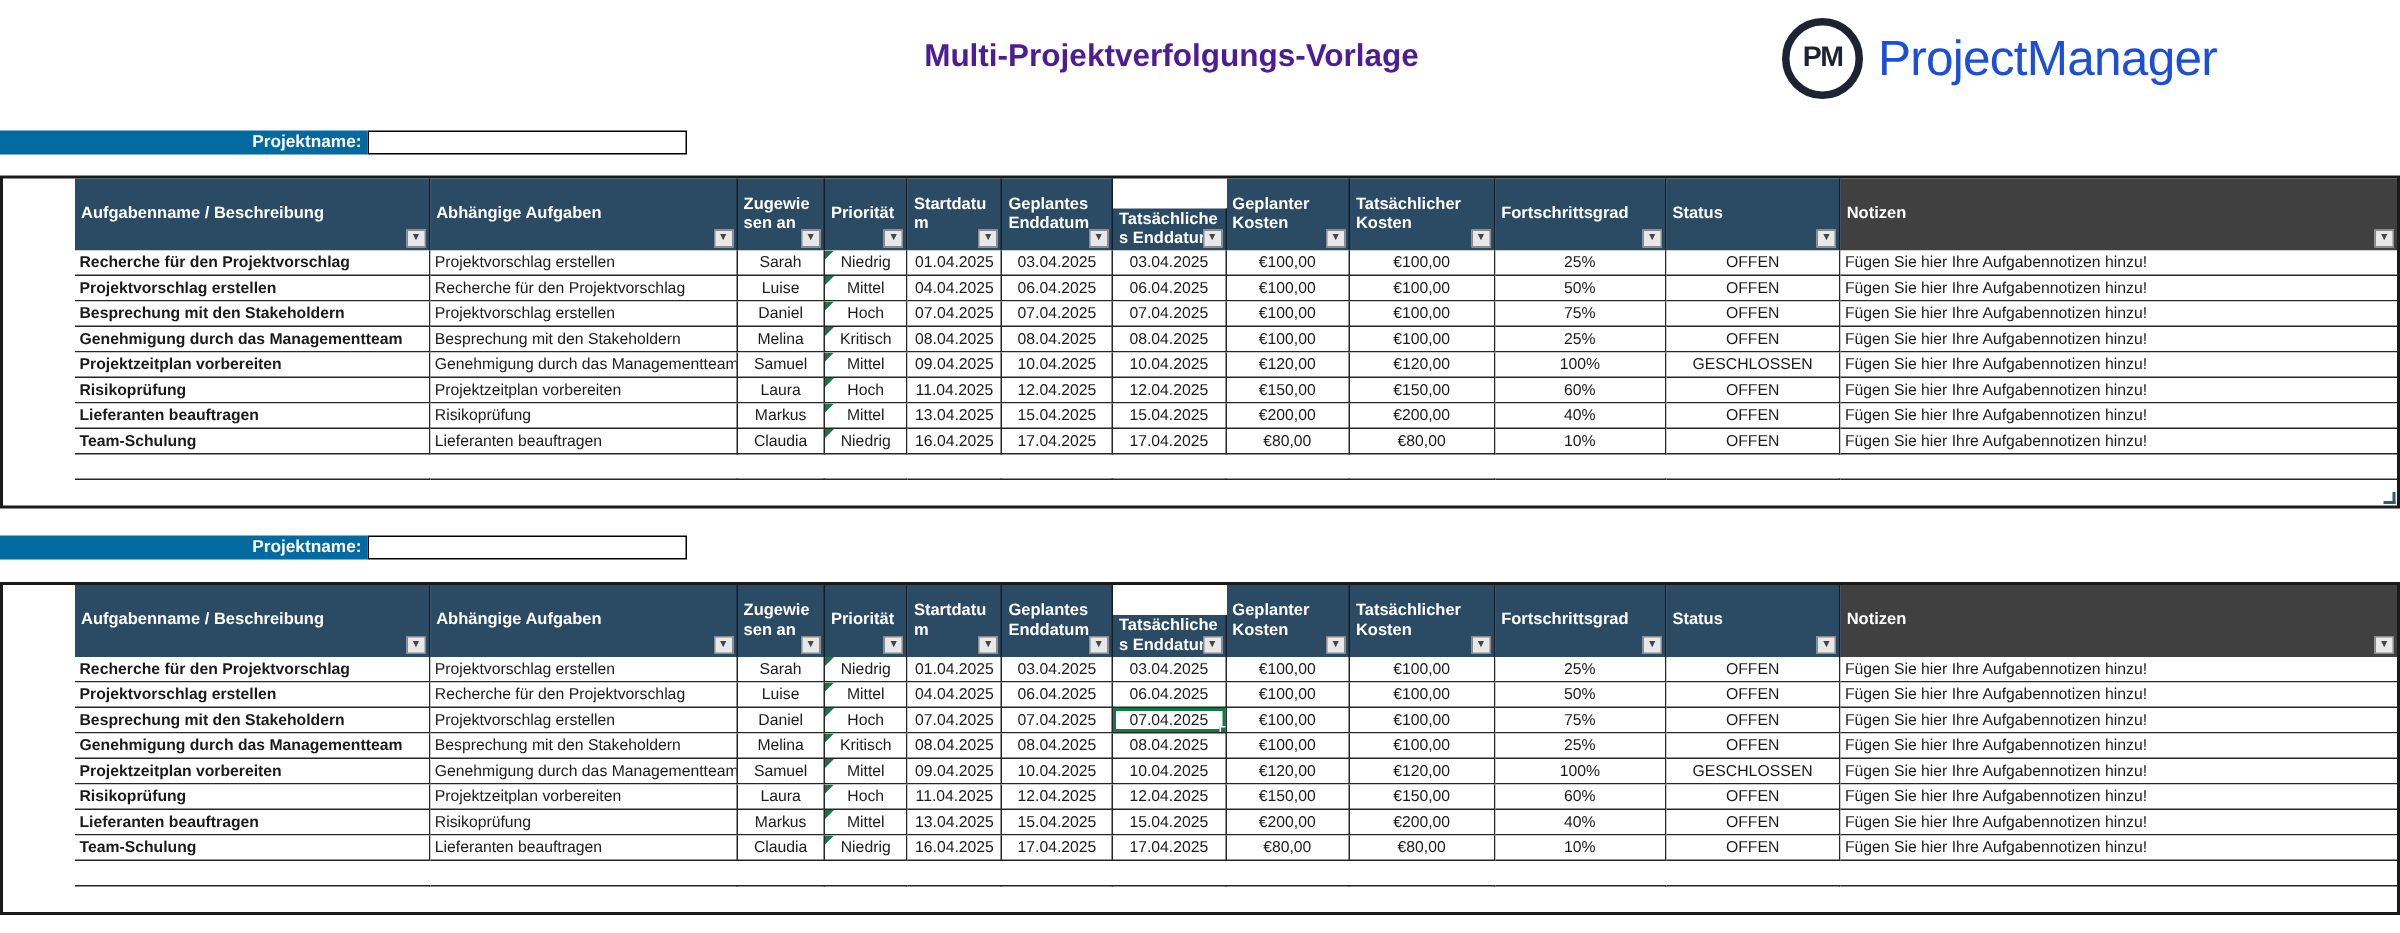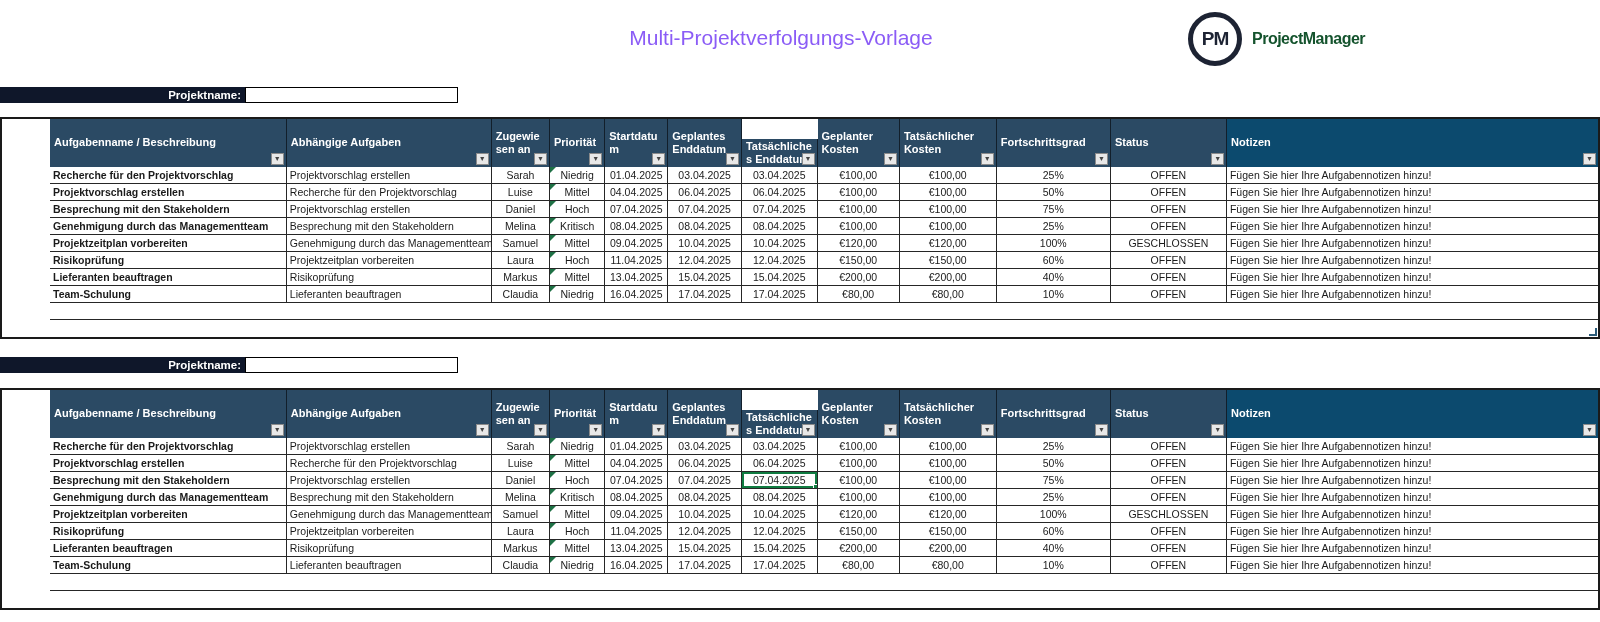--- a/index.html
+++ b/index.html
@@ -1,42 +1,42 @@
 <!DOCTYPE html>
 <html><head>
 <meta charset="utf-8">
 <style>
   html,body{margin:0;padding:0;background:#fff;}
   .page{position:relative;width:1600px;height:622px;background:#ffffff;overflow:hidden;
         font-family:"Liberation Sans","DejaVu Sans",sans-serif;color:#1a1a1a;}
 
   
   .title{position:absolute;top:26px;left:781px;transform:translateX(-50%);
-         font-size:21px;font-weight:normal;color:#8b5cf6;white-space:nowrap;}
+         font-size:21px;font-weight:bold;color:#4c1d95;white-space:nowrap;}
   .logo{position:absolute;top:12px;left:1188px;display:flex;align-items:center;gap:10px;}
   .logo-circle{width:44px;height:44px;border:5px solid #1d2333;border-radius:50%;
                display:flex;align-items:center;justify-content:center;
                font-weight:bold;font-size:19px;color:#1d2333;letter-spacing:-1px;}
-  .logo-text{font-size:16px;font-weight:bold;color:#14532d;letter-spacing:-0.5px;}
+  .logo-text{font-size:33px;font-weight:normal;color:#1d4ed8;letter-spacing:-0.5px;}
 
   
   .pn-bar{position:absolute;left:0;width:458px;height:16px;display:flex;}
-  .pn-label{width:245px;background:#0f172a;color:#fff;font-size:11.5px;font-weight:bold;
+  .pn-label{width:245px;background:#0369a1;color:#fff;font-size:11.5px;font-weight:bold;
             text-align:right;line-height:16px;padding-right:4px;box-sizing:border-box;}
   .pn-input{width:213px;height:16px;border:1.5px solid #000;box-sizing:border-box;
             font-family:inherit;font-size:11px;padding:0 3px;outline:none;}
 
   
   .xtable{position:absolute;left:0;width:1600px;border:2px solid #1a1a1a;box-sizing:border-box;}
   .thead{display:flex;height:48px;}
   .hcell{position:relative;background:#2B4A64;color:#fff;font-size:11px;font-weight:bold;
          display:flex;align-items:center;box-sizing:border-box;
          border-right:1px solid #121f2b;padding:2px 4px;line-height:1.2;
          overflow:hidden;overflow-wrap:anywhere;}
-  .hcell:last-child{border-right:none;background:#0c4a6e;}
+  .hcell:last-child{border-right:none;background:#404040;}
   .filter-btn{position:absolute;right:2px;bottom:2px;width:13px;height:12px;
               background:#e8e8e8;border:1px solid #8a8a8a;box-sizing:border-box;
               font-size:7px;line-height:10px;text-align:center;color:#444;}
   .trow{display:flex;height:17px;align-items:flex-end;}
   .tcell{position:relative;box-sizing:border-box;border-right:1px solid #262626;
          border-bottom:1px solid #262626;font-size:10.5px;line-height:16px;
          padding:0 3px;white-space:nowrap;overflow:hidden;text-align:center;
          background:#fff;}
   .tcell:last-child{border-right:none;}
   .trow:last-child .tcell{border-bottom:none;}

